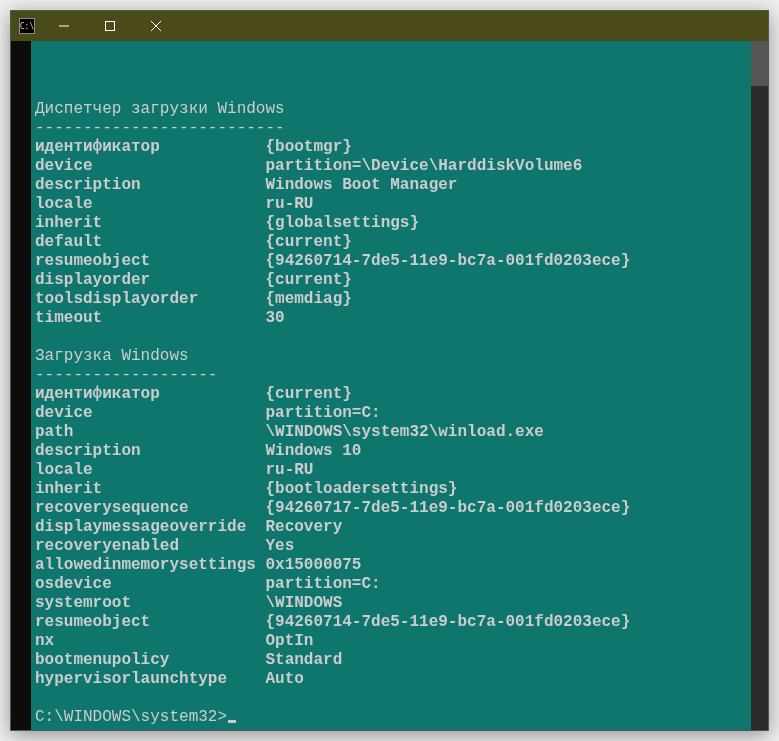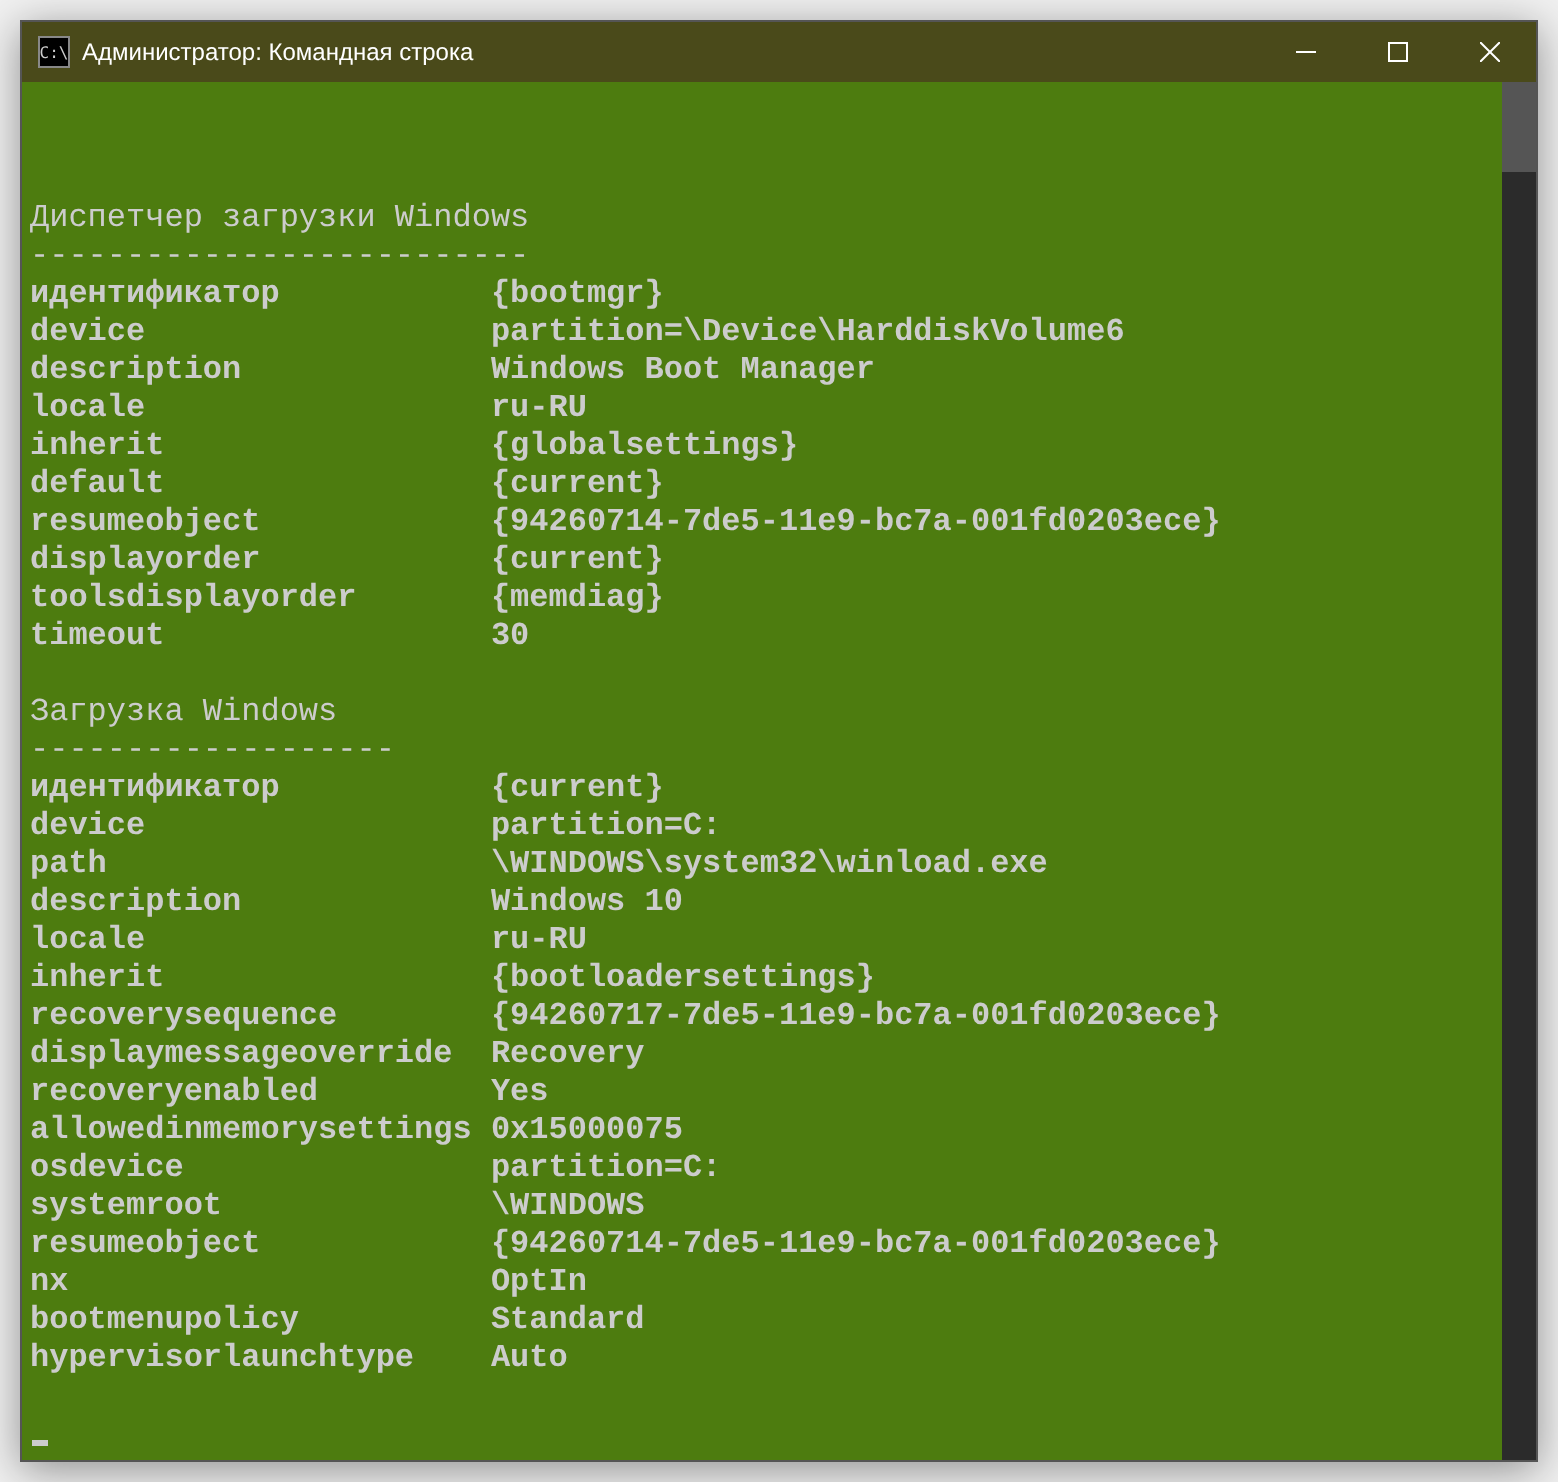--- a/index.html
+++ b/index.html
@@ -66,29 +66,30 @@
       justify-content: center;
       color: #fff;
       cursor: pointer;
     }
     .titlebar-btn svg {
       width: 10px;
       height: 10px;
     }
     .console {
       flex: 1;
-      background: #4d7c0f;
+      background: #0f766e;
       color: #cccccc;
       font-family: Consolas, 'Courier New', monospace;
       font-size: 16px;
       line-height: 19px;
       padding: 2px 0 2px 4px;
       overflow: hidden;
       white-space: pre;
       position: relative;
+      margin-left: 20px;
     }
     .console-content {
       height: 100%;
     }
     .scrollbar {
       position: absolute;
       right: 0;
       top: 30px;
       bottom: 0;
       width: 17px;
@@ -116,21 +117,20 @@
       position: relative;
       top: 2px;
     }
   </style>
 </head>
 <body>
 
 <div class="window">
   <div class="titlebar">
     <div class="titlebar-icon">C:\</div>
-    <div class="titlebar-text">Администратор: Командная строка</div>
     <div class="titlebar-buttons">
       <div class="titlebar-btn">
         <svg viewBox="0 0 10 10">
             <line x1="0" y1="5" x2="10" y2="5" stroke="#fff" stroke-width="1"></line>
           </svg>
       </div>
       <div class="titlebar-btn">
         <svg viewBox="0 0 10 10">
             <rect x="0.5" y="0.5" width="9" height="9" stroke="#fff" stroke-width="1" fill="none"></rect>
           </svg>
@@ -141,19 +141,19 @@
             <line x1="10" y1="0" x2="0" y2="10" stroke="#fff" stroke-width="1"></line>
           </svg>
       </div>
     </div>
   </div>
 
   <div class="console">
     <div class="console-content">
 <div>Диспетчер загрузки Windows</div><div>--------------------------</div><div id="section1-rows"><div class="row"><span>идентификатор           </span><span>{bootmgr}</span></div><div class="row"><span>device                  </span><span>partition=\Device\HarddiskVolume6</span></div><div class="row"><span>description             </span><span>Windows Boot Manager</span></div><div class="row"><span>locale                  </span><span>ru-RU</span></div><div class="row"><span>inherit                 </span><span>{globalsettings}</span></div><div class="row"><span>default                 </span><span>{current}</span></div><div class="row"><span>resumeobject            </span><span>{94260714-7de5-11e9-bc7a-001fd0203ece}</span></div><div class="row"><span>displayorder            </span><span>{current}</span></div><div class="row"><span>toolsdisplayorder       </span><span>{memdiag}</span></div><div class="row"><span>timeout                 </span><span>30</span></div></div>
 <div>Загрузка Windows</div><div>-------------------</div><div id="section2-rows"><div class="row"><span>идентификатор           </span><span>{current}</span></div><div class="row"><span>device                  </span><span>partition=C:</span></div><div class="row"><span>path                    </span><span>\WINDOWS\system32\winload.exe</span></div><div class="row"><span>description             </span><span>Windows 10</span></div><div class="row"><span>locale                  </span><span>ru-RU</span></div><div class="row"><span>inherit                 </span><span>{bootloadersettings}</span></div><div class="row"><span>recoverysequence        </span><span>{94260717-7de5-11e9-bc7a-001fd0203ece}</span></div><div class="row"><span>displaymessageoverride  </span><span>Recovery</span></div><div class="row"><span>recoveryenabled         </span><span>Yes</span></div><div class="row"><span>allowedinmemorysettings </span><span>0x15000075</span></div><div class="row"><span>osdevice                </span><span>partition=C:</span></div><div class="row"><span>systemroot              </span><span>\WINDOWS</span></div><div class="row"><span>resumeobject            </span><span>{94260714-7de5-11e9-bc7a-001fd0203ece}</span></div><div class="row"><span>nx                      </span><span>OptIn</span></div><div class="row"><span>bootmenupolicy          </span><span>Standard</span></div><div class="row"><span>hypervisorlaunchtype    </span><span>Auto</span></div></div>
-<span class="cursor"></span></div>
+<span>C:\WINDOWS\system32&gt;</span><span class="cursor"></span></div>
   </div>
 
   <div class="scrollbar">
     <div class="scrollbar-thumb"></div>
   </div>
 </div>
 
 </body></html>

